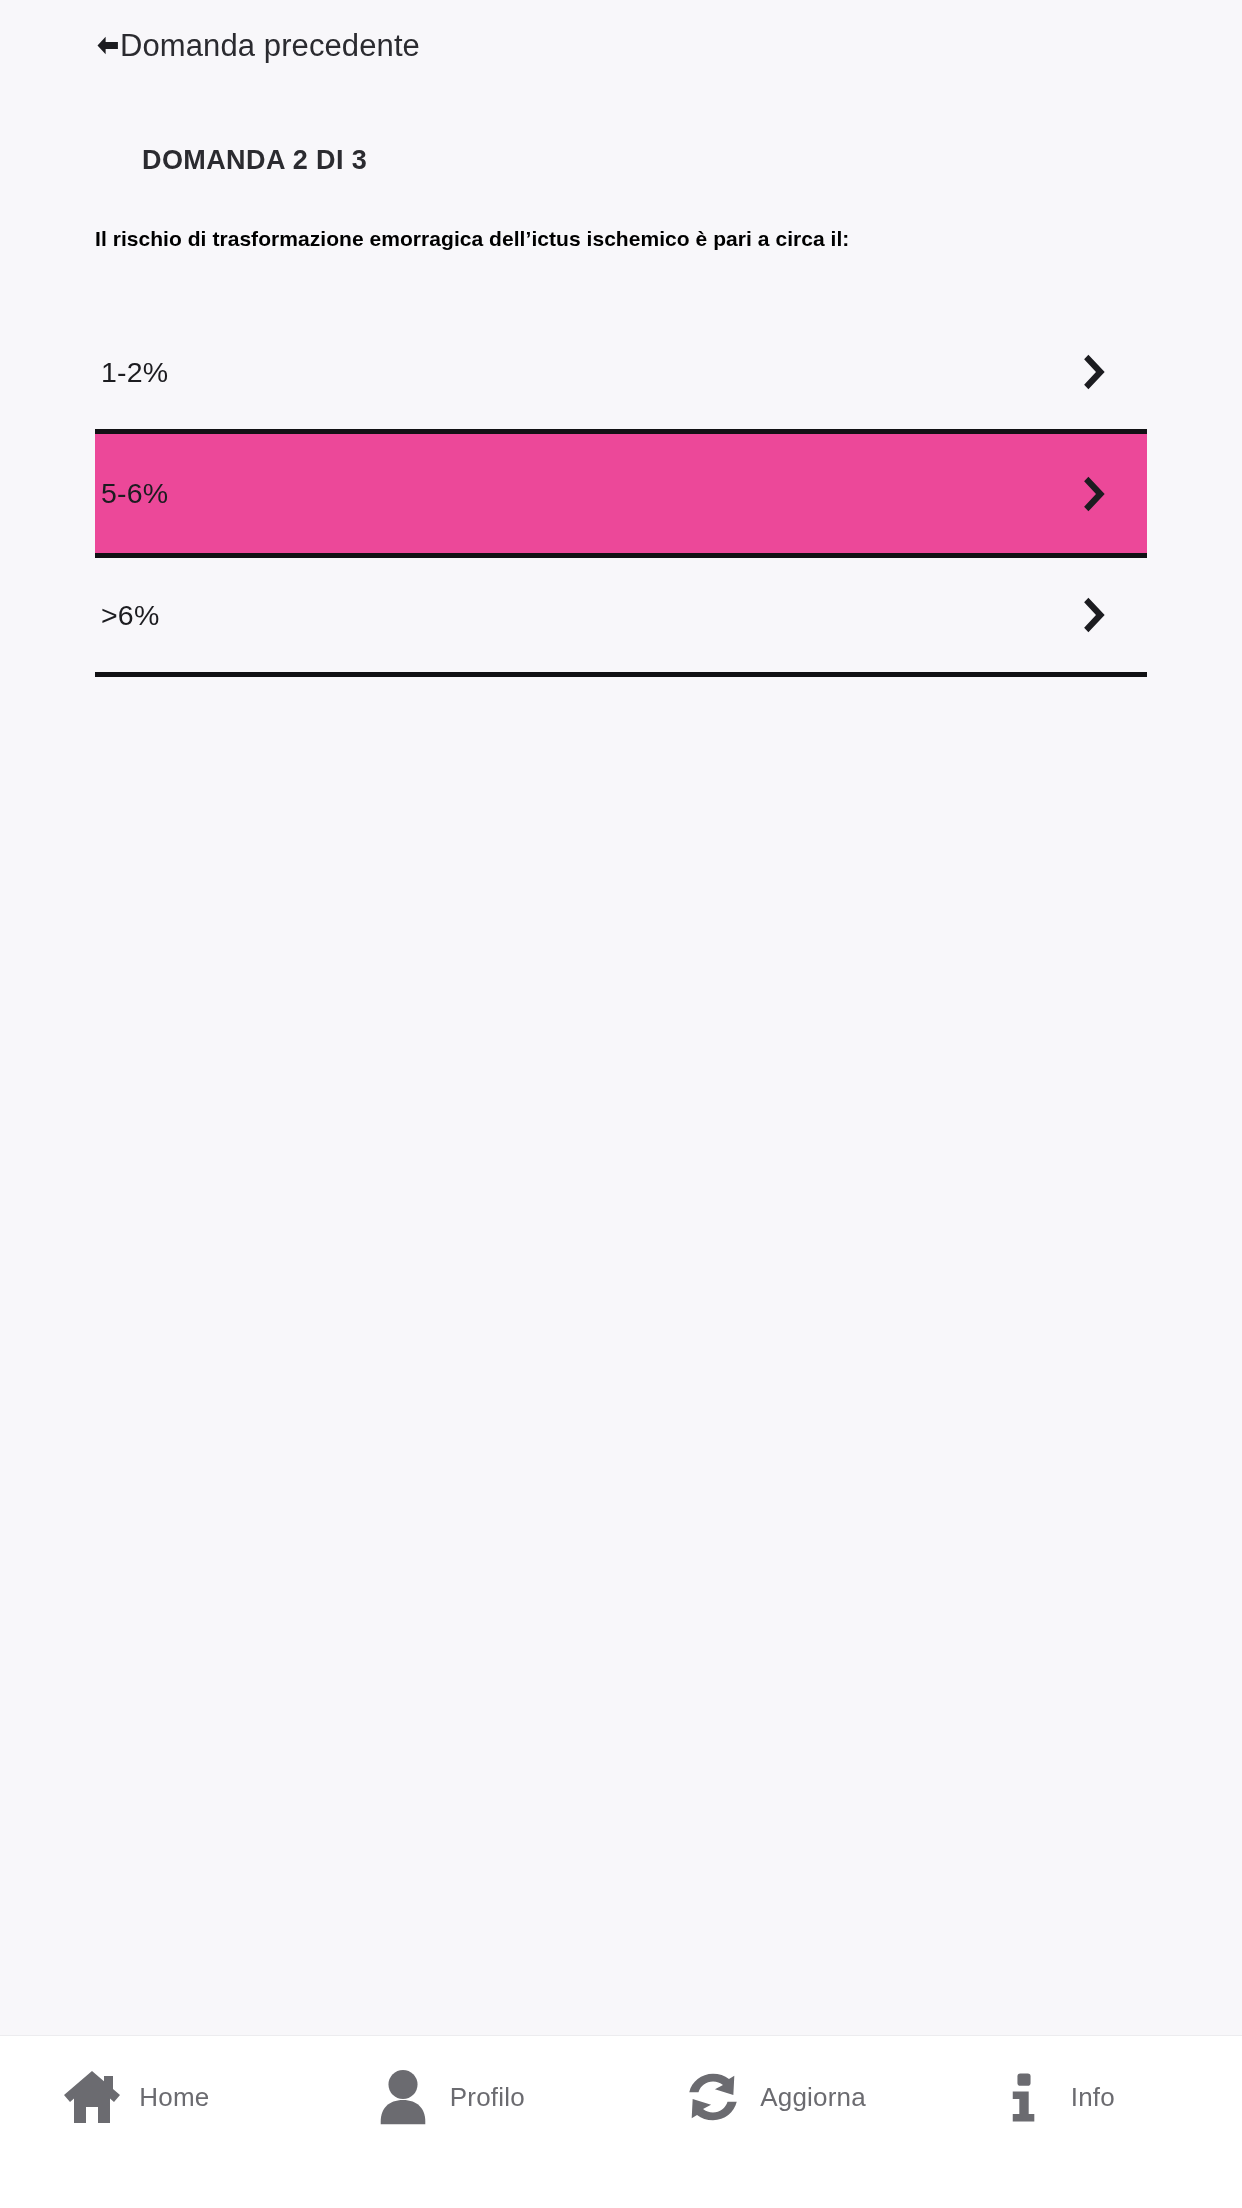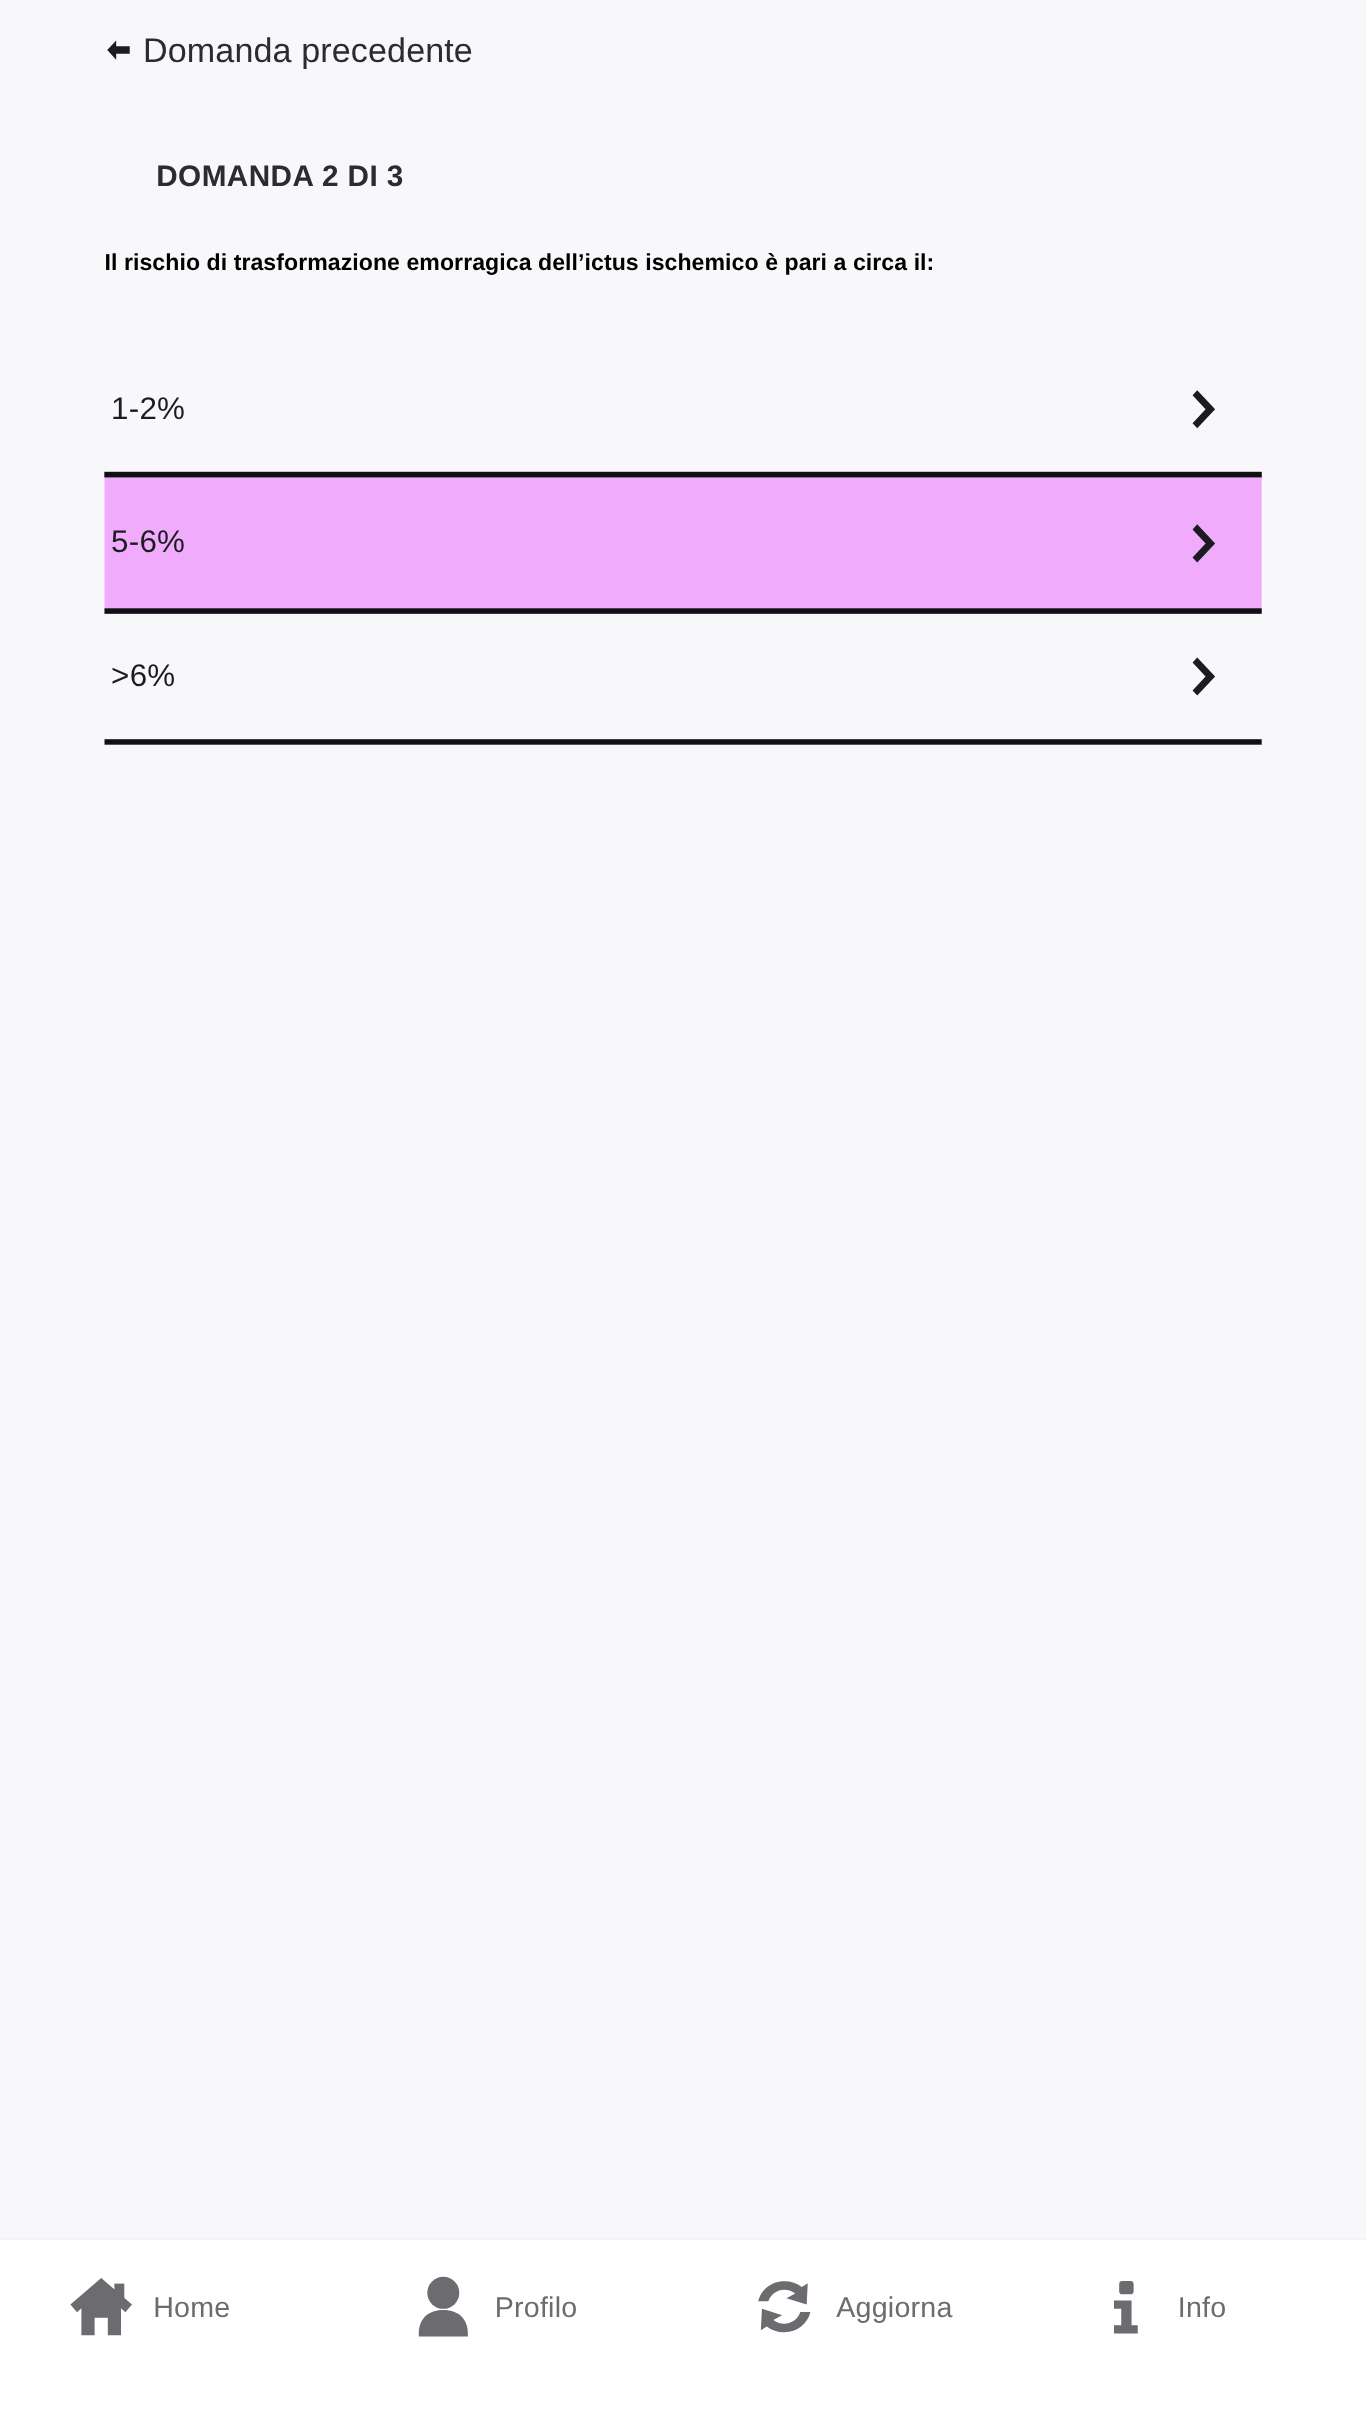--- a/index.html
+++ b/index.html
@@ -33,21 +33,20 @@
     background: #f8f7fa;
   }
 
   
   .back-link {
     position: absolute;
     left: 95px;
     top: 30px;
     display: flex;
     align-items: center;
-    gap: 10px;
     cursor: pointer;
     user-select: none;
   }
   .back-arrow {
     display: block;
     width: 25px;
     height: 25px;
     flex: 0 0 auto;
   }
   .back-label {
@@ -100,21 +99,21 @@
     align-items: center;
     justify-content: space-between;
     border-bottom: 5px solid #111114;
     background: transparent;
     cursor: pointer;
     padding: 0 38px 0 6px;
     text-align: right;
   }
 
   .answer-row.selected {
-    background: #f0abfc;
+    background: #ec4899;
     border-top: 5px solid #111114;
     height: 129px;
     margin-top: -5px;
   }
 
   .answer-label {
     font-size: 28.5px;
     color: #1c1c20;
     font-weight: 400;
     letter-spacing: 0.2px;

